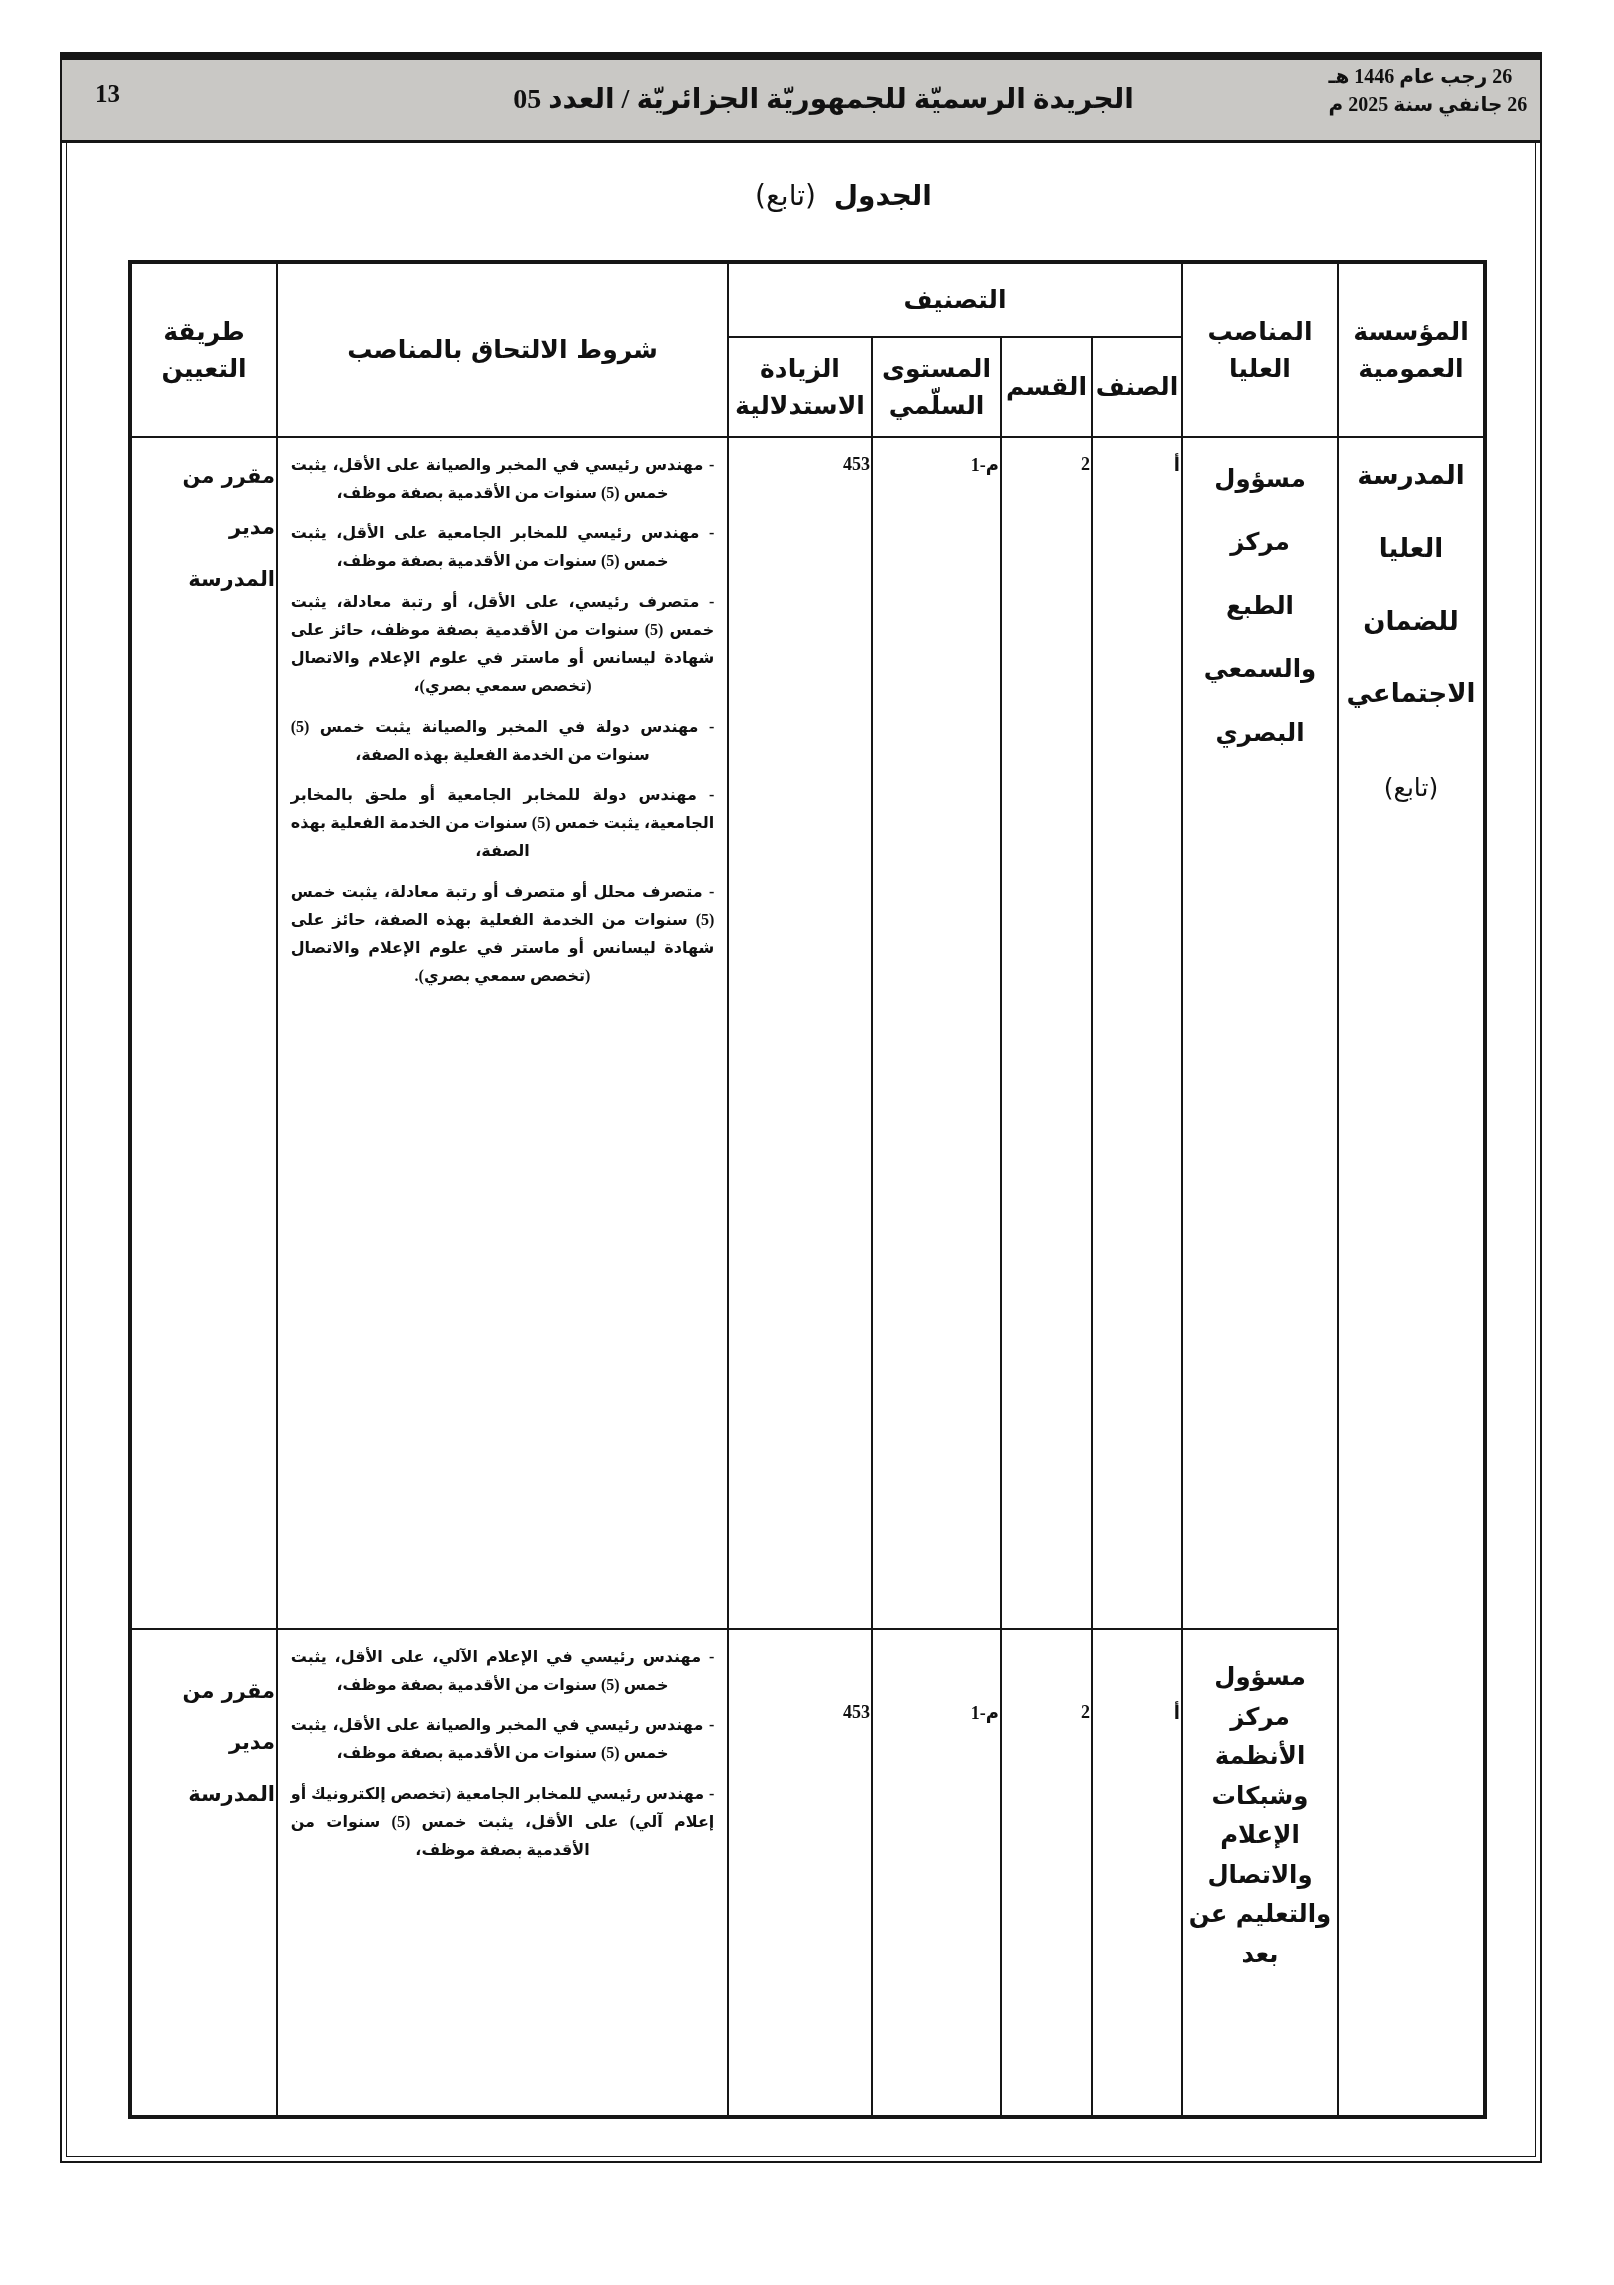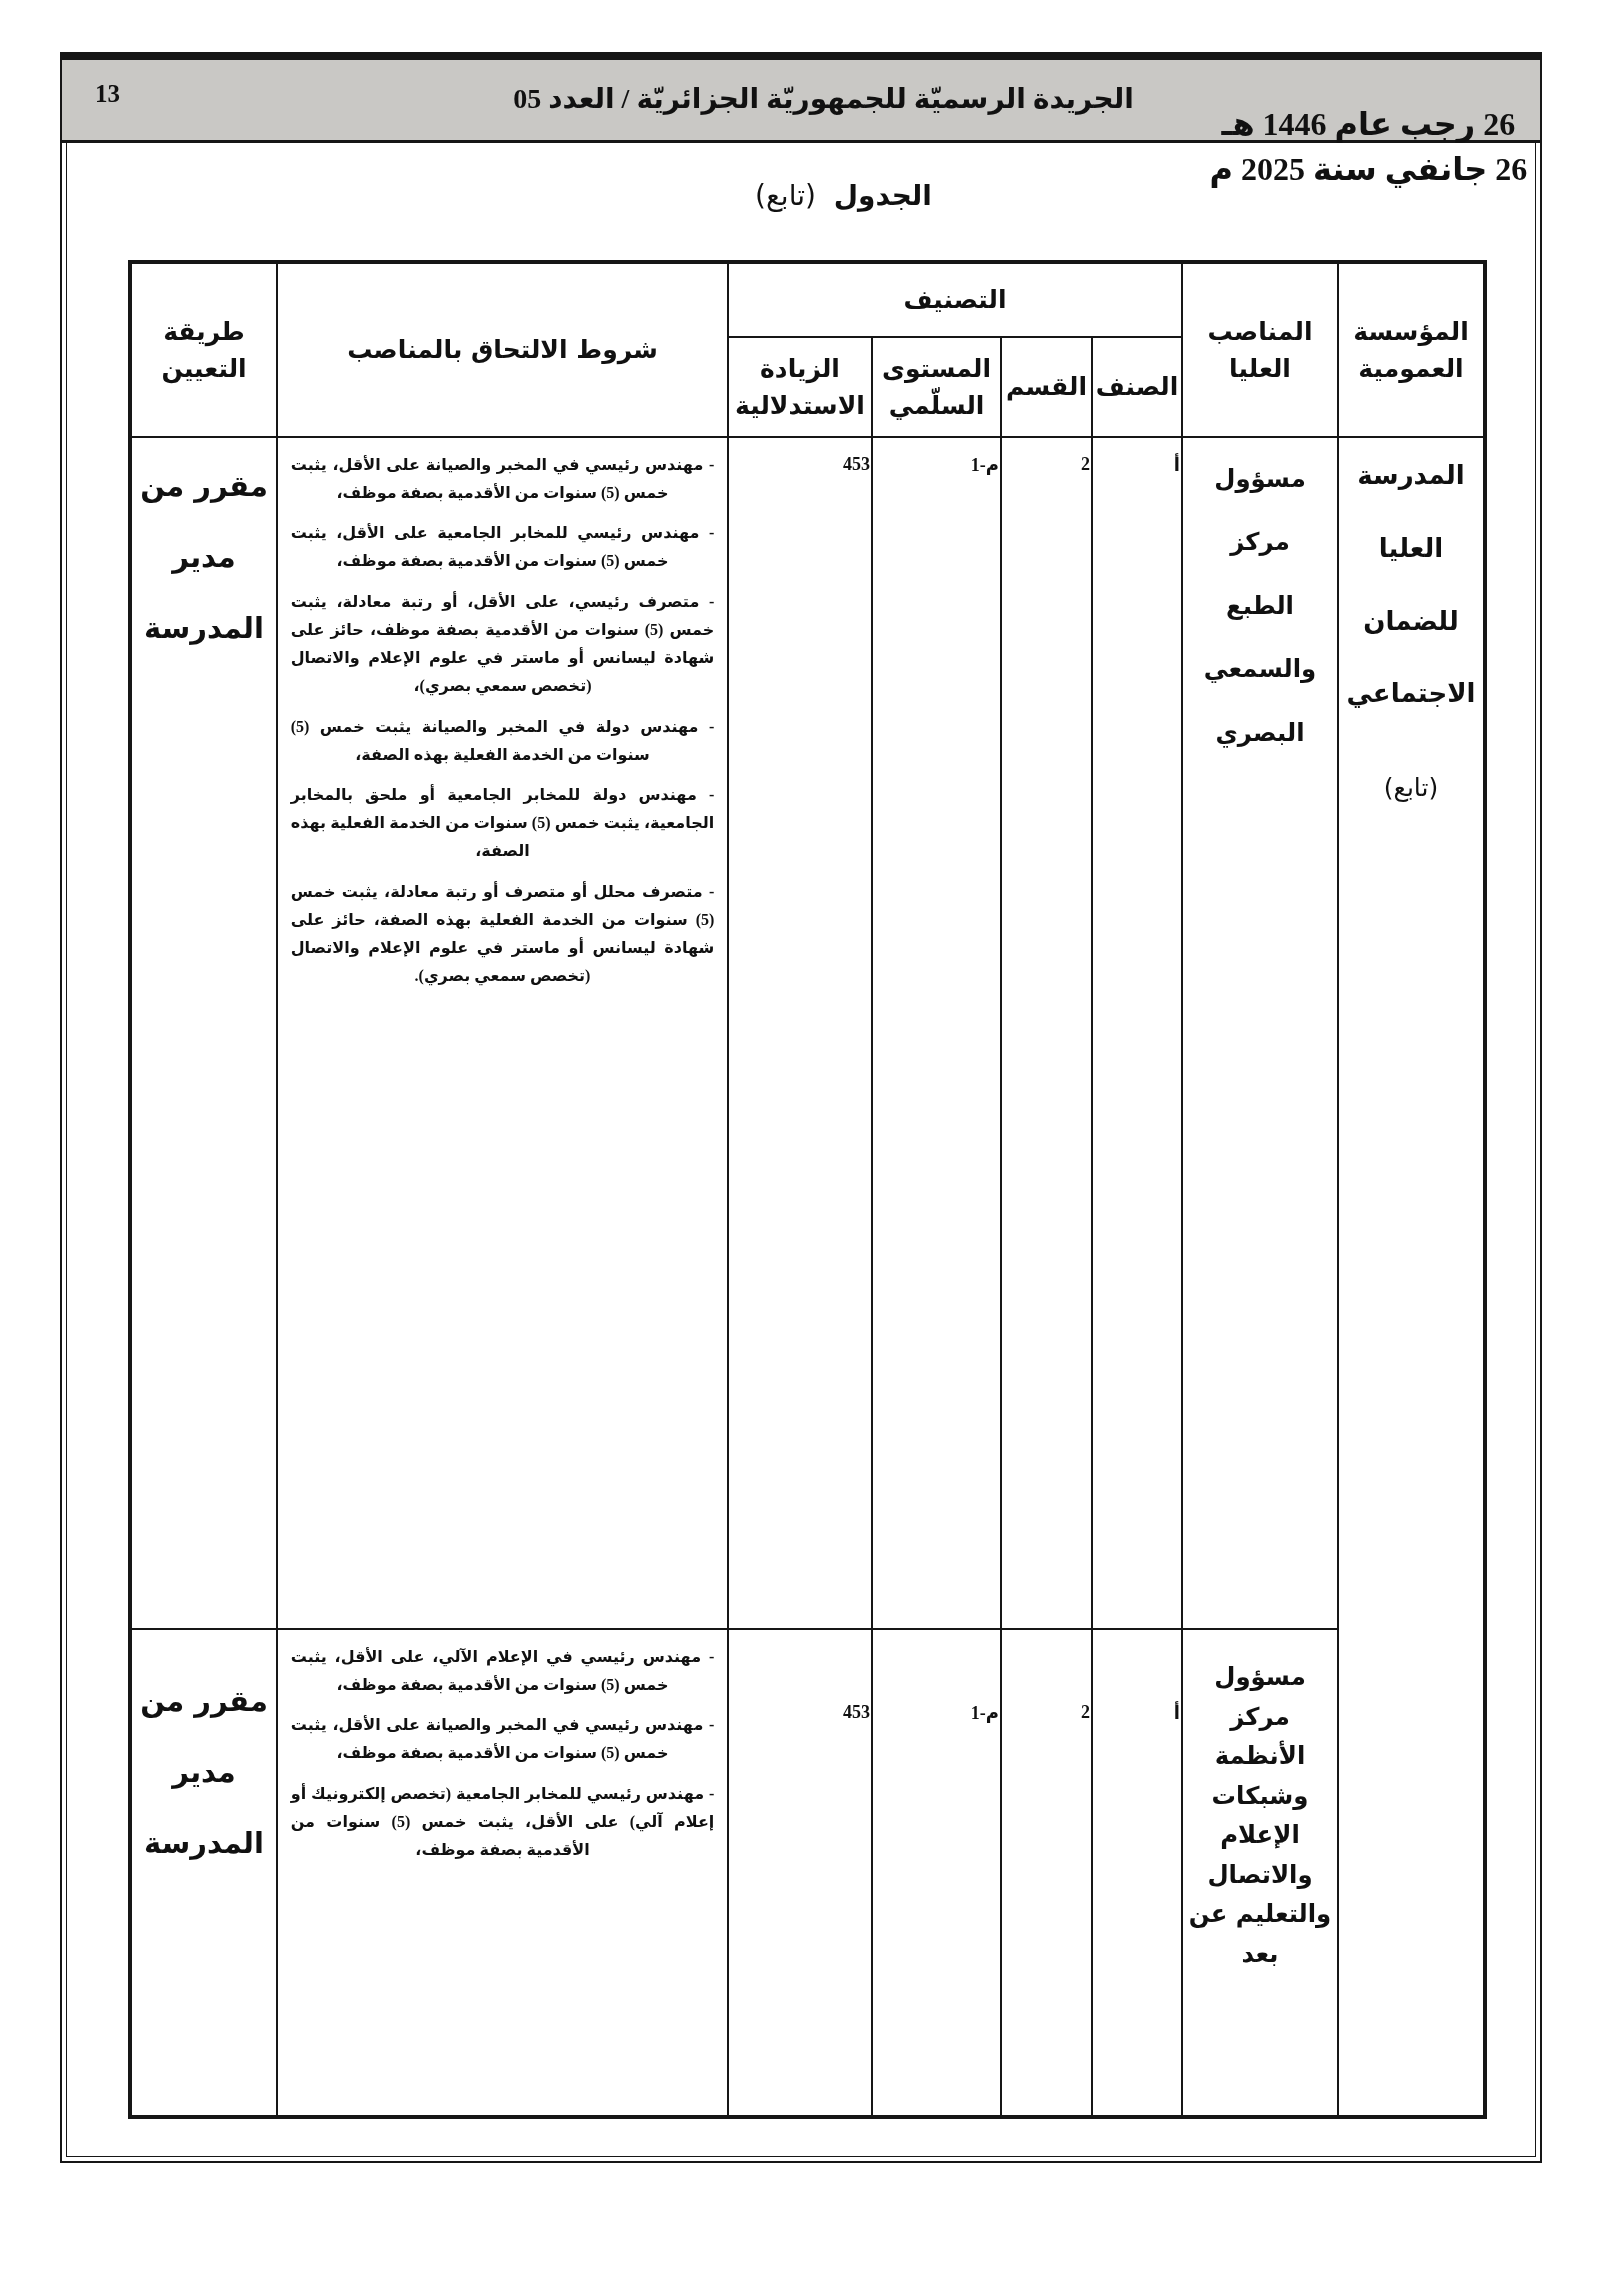--- a/index.html
+++ b/index.html
@@ -16,24 +16,23 @@
   .frame-inner{
     position:absolute;left:3.6px;right:3.6px;bottom:3.6px;top:83px;
     border-left:1.8px solid #161616;border-right:1.8px solid #161616;border-bottom:1.8px solid #161616;
     pointer-events:none;
   }
   .header-band{
     position:absolute;left:0;right:0;top:0;height:80px;background:#c9c8c5;
     border-bottom:3.6px solid #161616;
   }
   .dates{
-    position:absolute;right:12.7px;top:1.8px;text-align:center;font-weight:bold;
-    font-size:32px;line-height:1.4;
-    font-family:"Liberation Serif","DejaVu Sans",serif;
-    margin-top:40px;
+    position:absolute;right:12.7px;top:1.8px;text-align:left;font-weight:bold;
+    font-size:20px;line-height:1.4;
+    font-family:"Liberation Serif","DejaVu Sans",serif;
   }
   .journal-title{
     position:absolute;left:0;right:0;top:22px;text-align:center;
     font-weight:bold;font-size:28px;
     font-family:"Liberation Serif","DejaVu Sans",serif;
     padding-left:45px;
   }
   .page-num{
     position:absolute;left:33px;top:20px;font-size:25px;font-weight:bold;
     font-family:"Liberation Serif","DejaVu Sans",serif;
@@ -68,21 +67,21 @@
   .cond{
     margin:0 0 12.7px 0;font-size:16px;font-weight:bold;line-height:1.75;
     text-align:justify;text-align-last:center;
     font-family:"Liberation Serif","DejaVu Sans",sans-serif;
   }
   td.pos-cell{text-align:center;font-size:24.4px;font-weight:bold;}
   td.pos-cell.r1{padding-top:9px;}
   td.pos-cell.r1 .vline{line-height:2.6;}
   td.pos-cell.r2{padding-top:27px;}
   td.pos-cell.r2 .vline{line-height:1.62;}
-  td.appt-cell{text-align:center;font-size:29px;font-weight:bold;}
+  td.appt-cell{text-align:right;font-size:21px;font-weight:bold;}
   td.appt-cell .vline{line-height:2.45;}
   td.appt-cell.r1{padding-top:12.7px;}
   td.appt-cell.r2{padding-top:36px;}
   td.inst-cell{vertical-align:middle;text-align:center;font-size:26px;}
   td.inst-cell .vline{line-height:2.8;font-weight:bold;}
   .inst-suffix{margin-top:43px;font-weight:normal;font-size:25px;}
 </style>
 </head>
 <body>
 

